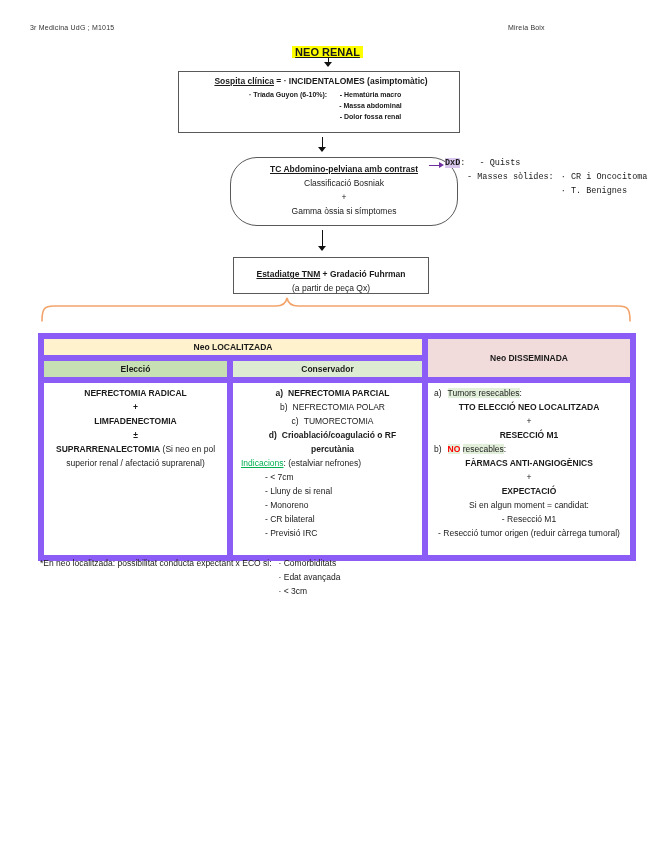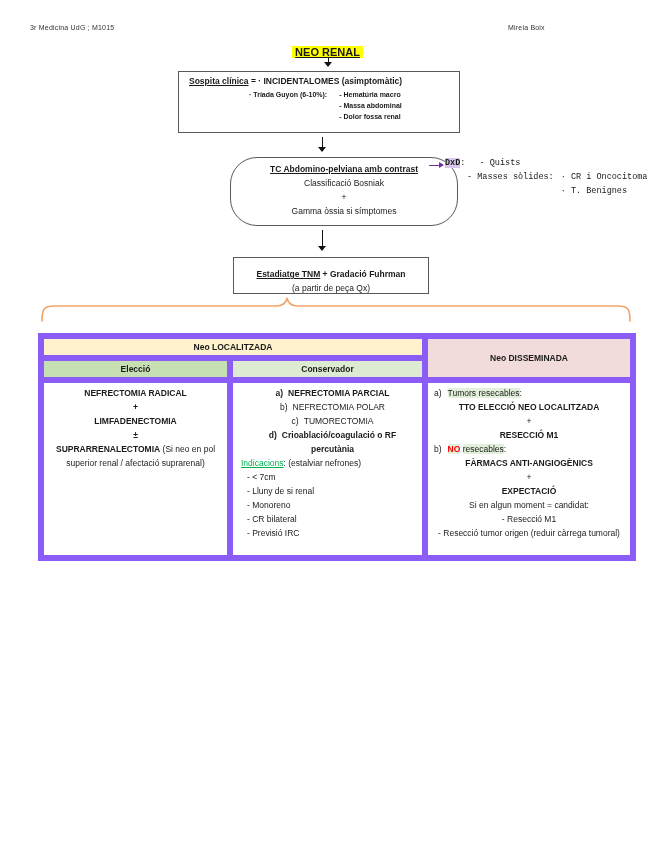--- a/index.html
+++ b/index.html
@@ -20,21 +20,21 @@
 
   .title-wrap { position:absolute; top:42px; left:0; width:655px; text-align:center; }
   .page-title { display:inline-block; font-size:11px; font-weight:bold; text-decoration:underline; padding:0 3px; background:var(--highlight_yellow); }
 
   .v-arrow { position:absolute; width:0; border-left:1.5px solid #111; }
   .v-arrow::after { content:""; position:absolute; left:-4.7px; bottom:-5px; width:0; height:0;
     border:4px solid transparent; border-top:5.5px solid #111; }
 
   .box { position:absolute; border:1.5px solid #595959; background:#fff; box-sizing:border-box; }
 
-  #box-sospita { left:178px; top:71px; width:282px; height:62px; padding:4px 6px 3px 10px; font-size:8.5px; }
+  #box-sospita { left:178px; top:71px; width:282px; height:62px; padding:4px 6px 3px 10px; font-size:8.5px;text-align:center; }
   .s-line1 { margin-bottom:3px; white-space:nowrap; }
   .triada-row { display:flex; margin-left:60px; font-size:7px; font-weight:bold; }
   .triada-col { margin-left:12px; }
   .triada-col div { line-height:11px; }
   .triada-label { line-height:11px; }
 
   #box-tc { left:230px; top:157px; width:228px; height:69px; text-align:center; font-size:8.5px; padding-top:4px;border-radius:27px; }
   #box-tc div { line-height:14px; }
 
   .h-arrow { position:absolute; left:429px; top:165px; width:13px; border-top:1.5px solid var(--purple_arrow); }
@@ -62,21 +62,21 @@
   .th-green { background:var(--header_green); }
   .th-lgreen { background:var(--header_light_green); }
   .tbody-row td { vertical-align:top; height:172px; background:#fff; }
   .tbody-row .cell { padding:3px 5px; }
   .cell div { line-height:14px; }
 
   .c1 .cell { text-align:center; padding:3px 10px; }
   .c2 .cell { padding-left:8px; padding-right:4px; }
   .c2 .li { margin-left:6px;text-align:center; }
   .c2 .li .m { display:inline-block; margin-right:5px; }
-  .c2 .dash { margin-left:6px; }
+  .c2 .dash { margin-left:24px; }
 
   .c3 .cell { padding-left:6px; padding-right:6px; }
   .c3 .marker-line { text-align:left; }
   .c3 .marker-line .m { display:inline-block; margin-right:6px; }
   .c3 .ctr { text-align:center; }
 
   .footnote { position:absolute; left:40px; top:556px; font-size:8.5px; display:flex; }
   .footnote .fn-main { line-height:14px; }
   .fn-col { margin-left:7px; }
   .fn-col div { line-height:14px; }
@@ -210,14 +210,22 @@
             <div class="ctr bold">EXPECTACIÓ</div>
             <div class="ctr">Si en algun moment = candidat:</div>
             <div class="ctr">- Resecció M1</div>
             <div class="ctr">- Resecció tumor origen (reduir càrrega tumoral)</div>
           </div>
         </td>
       </tr>
     </tbody>
   </table>
 
+  <div class="footnote">
+    <span class="fn-main">*En neo localitzada: possibilitat conducta expectant x ECO si:</span>
+    <div class="fn-col">
+      <div>· Comorbiditats</div>
+      <div>· Edat avançada</div>
+      <div>· &lt; 3cm</div>
+    </div>
+  </div>
 
 </div>
 
 </body></html>

